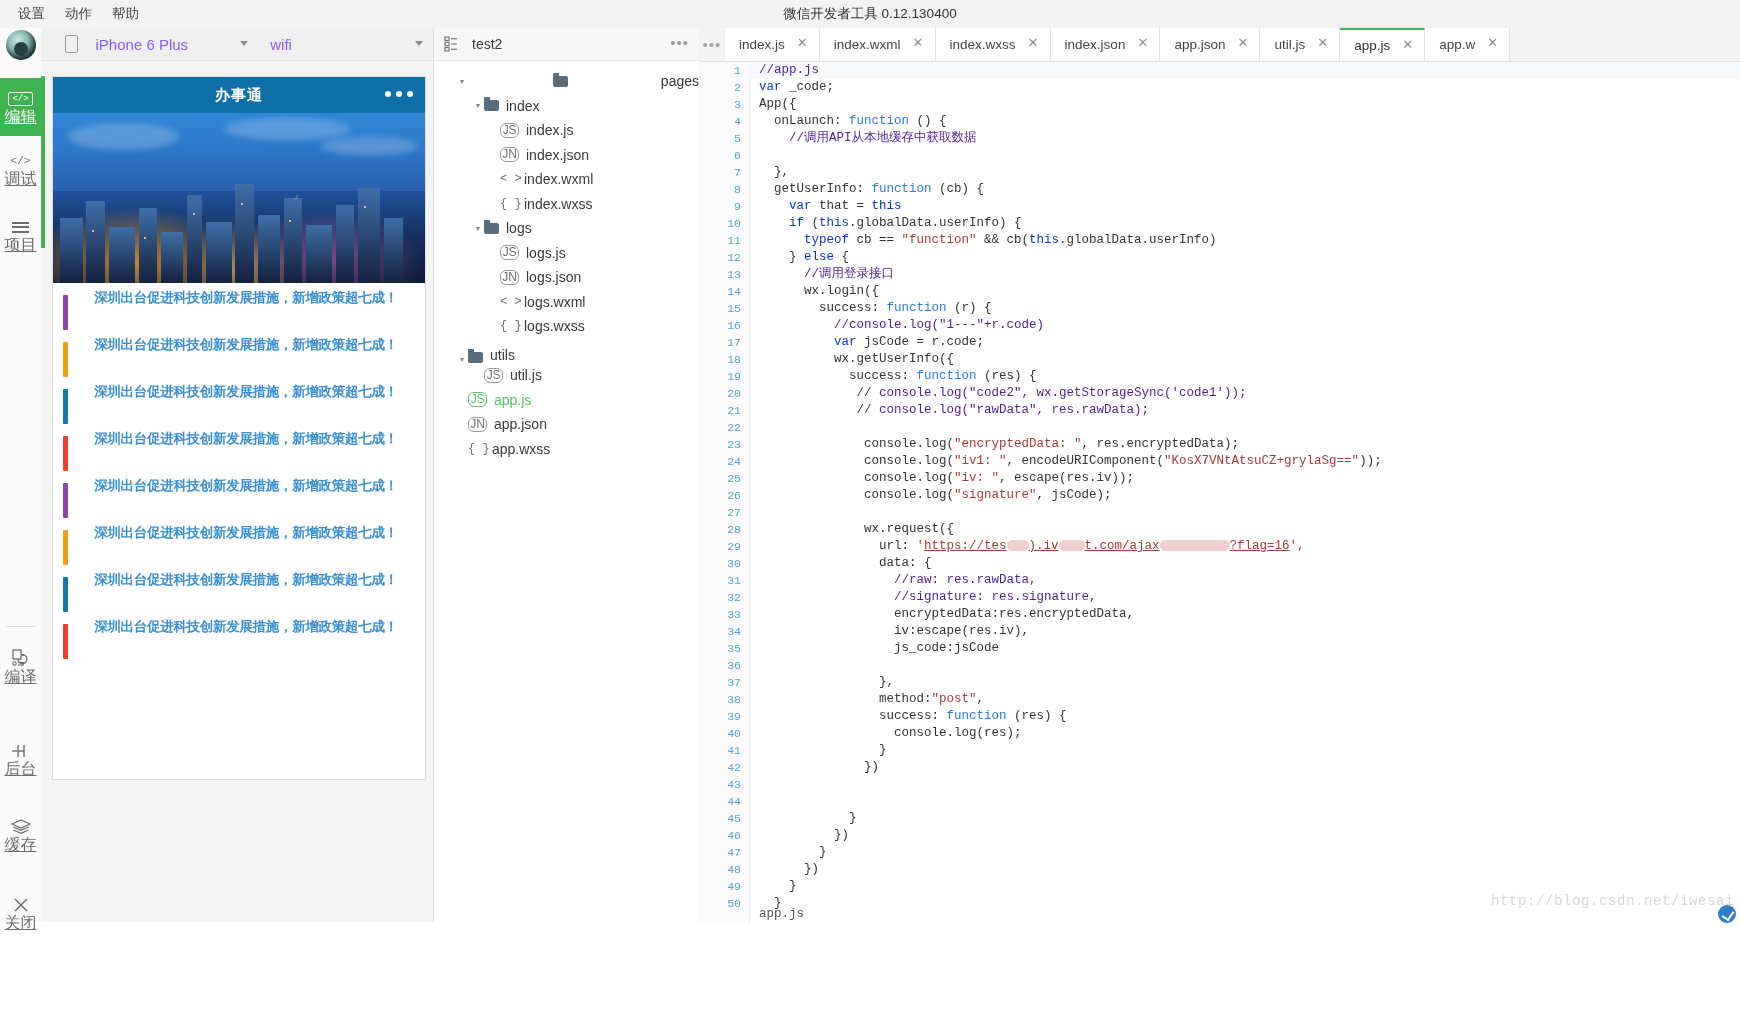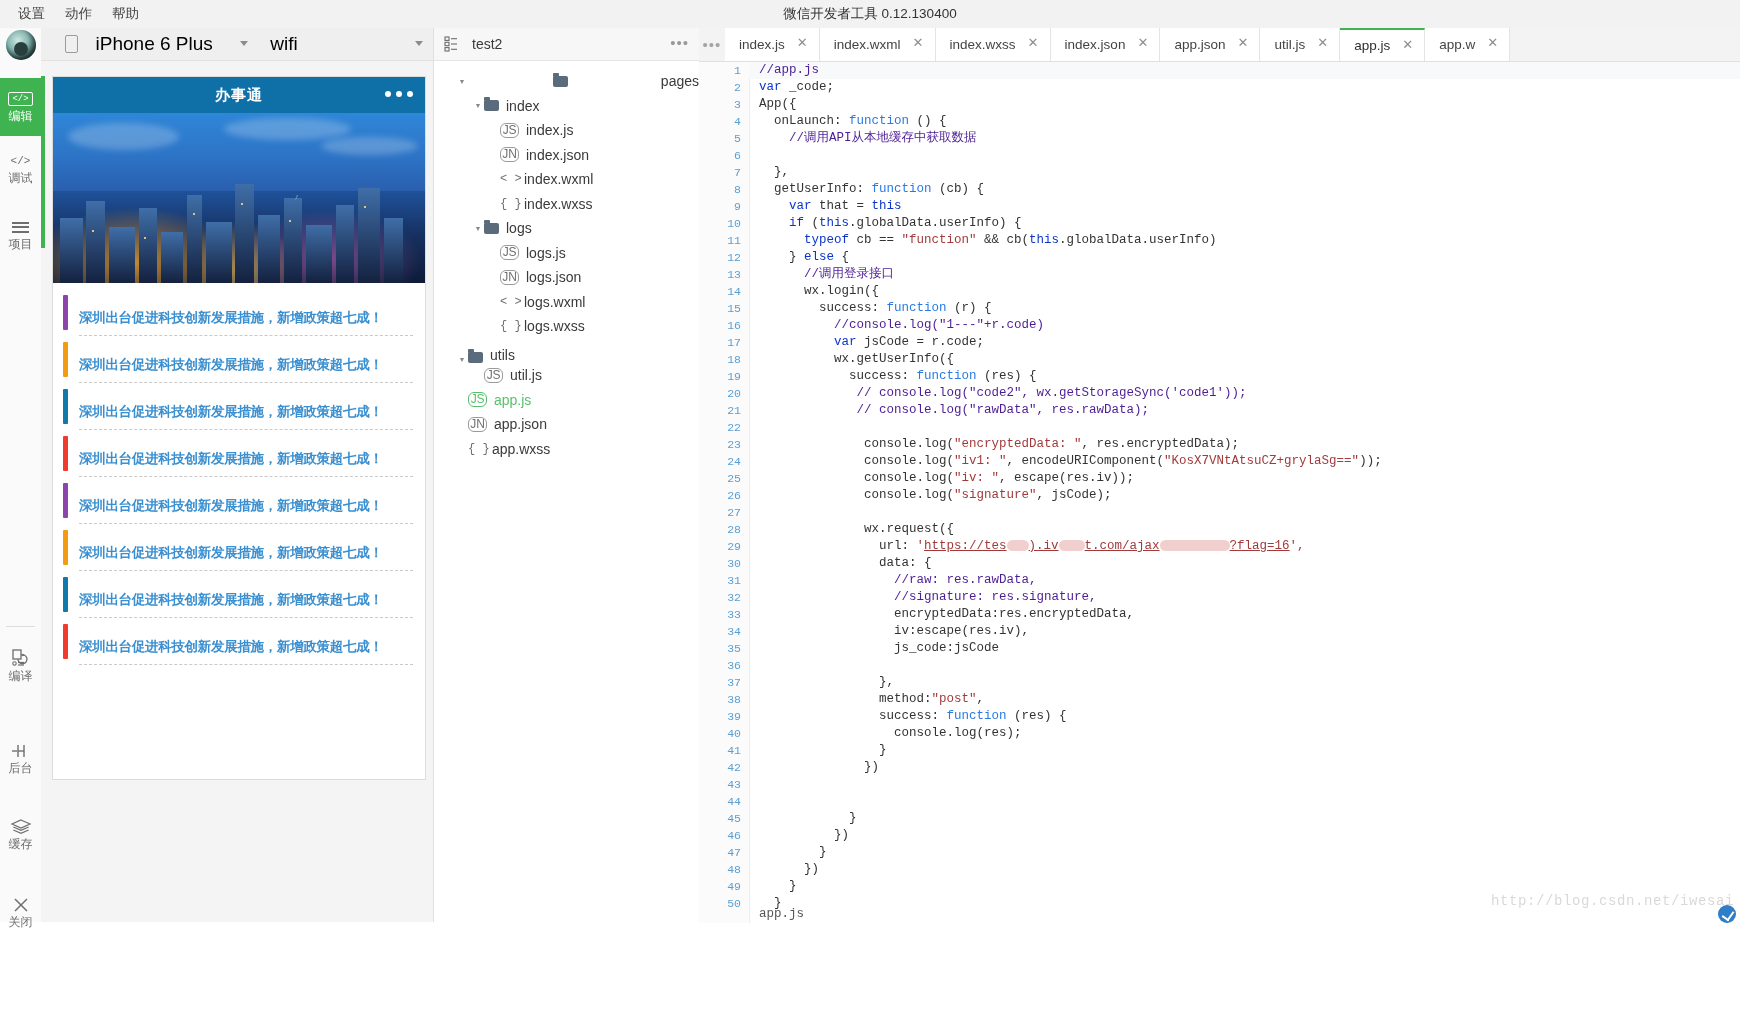--- a/index.html
+++ b/index.html
@@ -43,21 +43,21 @@
     content:"";position:absolute;left:8px;top:12px;width:14px;height:14px;border-radius:50%;
     background:#27403e;
   }
   .railitem{
     position:absolute;left:0;width:41px;height:58px;
     display:flex;flex-direction:column;align-items:center;justify-content:center;
     color:#6d6d6d;cursor:default;
   }
   .railitem.active{background:#3eb34f;color:#ffffff;}
   .railitem .glyph{font-size:12px;line-height:15px;height:18px;display:flex;align-items:center;justify-content:center;}
-  .railitem .lbl{font-size:12px;line-height:15px;margin-top:1px;}
+  .railitem .lbl{font-size:16px;line-height:15px;margin-top:1px;text-decoration:underline;}
   .railitem.active .lbl{color:#fff;}
   .railsep{position:absolute;left:6px;width:29px;height:1px;background:#dcdcdc;}
 
   .iconbox{
     border:1.3px solid currentColor;border-radius:2px;
     padding:0px 3px;font-size:9px;line-height:12px;font-family:"Liberation Mono",monospace;
   }
   .ic-stack{display:block;}
   .ic-stack span{display:block;height:2px;width:17px;background:currentColor;margin:2.5px 0;}
 
@@ -68,21 +68,21 @@
   }
   .simtoolbar{
     position:absolute;left:0;top:0;width:392px;height:32px;
     background:#efefef;border-bottom:1px solid #e2e2e2;display:flex;align-items:center;
   }
   .phoneglyph{
     width:11px;height:16px;border:1.4px solid #9a9a9a;border-radius:2px;margin-left:24px;
   }
   .select{
     position:relative;height:32px;display:flex;align-items:center;
-    padding-left:12px;font-size:19px;color:#000000;
+    padding-left:12px;font-size:15px;color:#8b5cf6;
   }
   .select .caret{
     position:absolute;right:10px;top:13px;
     width:0;height:0;border-left:4.5px solid transparent;border-right:4.5px solid transparent;
     border-top:5px solid #8b8b8b;
   }
   .sel-device{width:170px;margin-left:6px;}
   .sel-net{width:170px;}
   .simbody{
     position:absolute;left:11px;top:48px;width:372px;height:702px;
@@ -110,21 +110,21 @@
   .hero .cloud{position:absolute;border-radius:50%;background:rgba(255,255,255,.22);filter:blur(3px);}
   .hero .bld{position:absolute;bottom:0;background:linear-gradient(to bottom,#3f6ea8,#14213f);}
   .hero .lite{position:absolute;background:rgba(255,214,120,.85);}
   .hero .road{position:absolute;right:-4%;bottom:0;width:42%;height:52%;
     background:linear-gradient(110deg,rgba(255,235,190,.30) 0 2px,rgba(0,0,0,0) 2px 14px);
     transform:skewX(-16deg);}
 
   .newslist{background:#fff;padding:6px 0 0 0;}
   .newsitem{display:flex;align-items:stretch;padding:0 12px 0 10px;height:47px;}
   .newsbar{width:5px;border-radius:1px;margin-top:6px;margin-bottom:6px;flex:0 0 5px;}
-  .newstextwrap{flex:1;margin-left:11px;display:flex;flex-direction:column;justify-content:flex-end;}
+  .newstextwrap{flex:1;margin-left:11px;display:flex;flex-direction:row;justify-content:center;}
   .newstext{
     font-size:13.5px;color:#3a8fd0;font-weight:bold;white-space:nowrap;
     letter-spacing:-0.3px;
   }
   .newsdash{border-bottom:1px dashed #c9c9c9;margin-top:8px;}
 
   
   .treepane{
     position:absolute;left:434px;top:28px;width:265px;height:894px;
     background:#ffffff;border-right:1px solid #e0e0e0;

